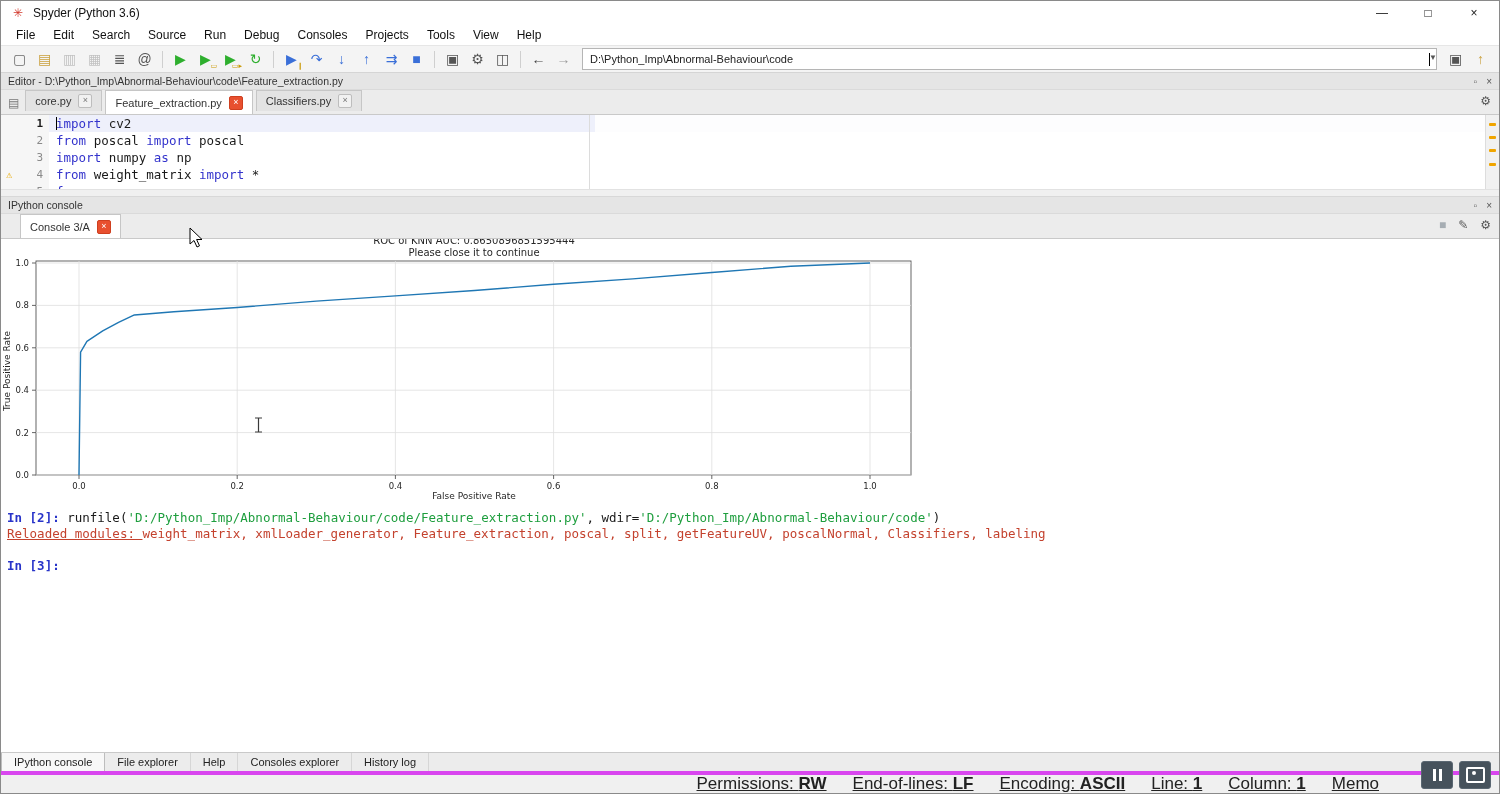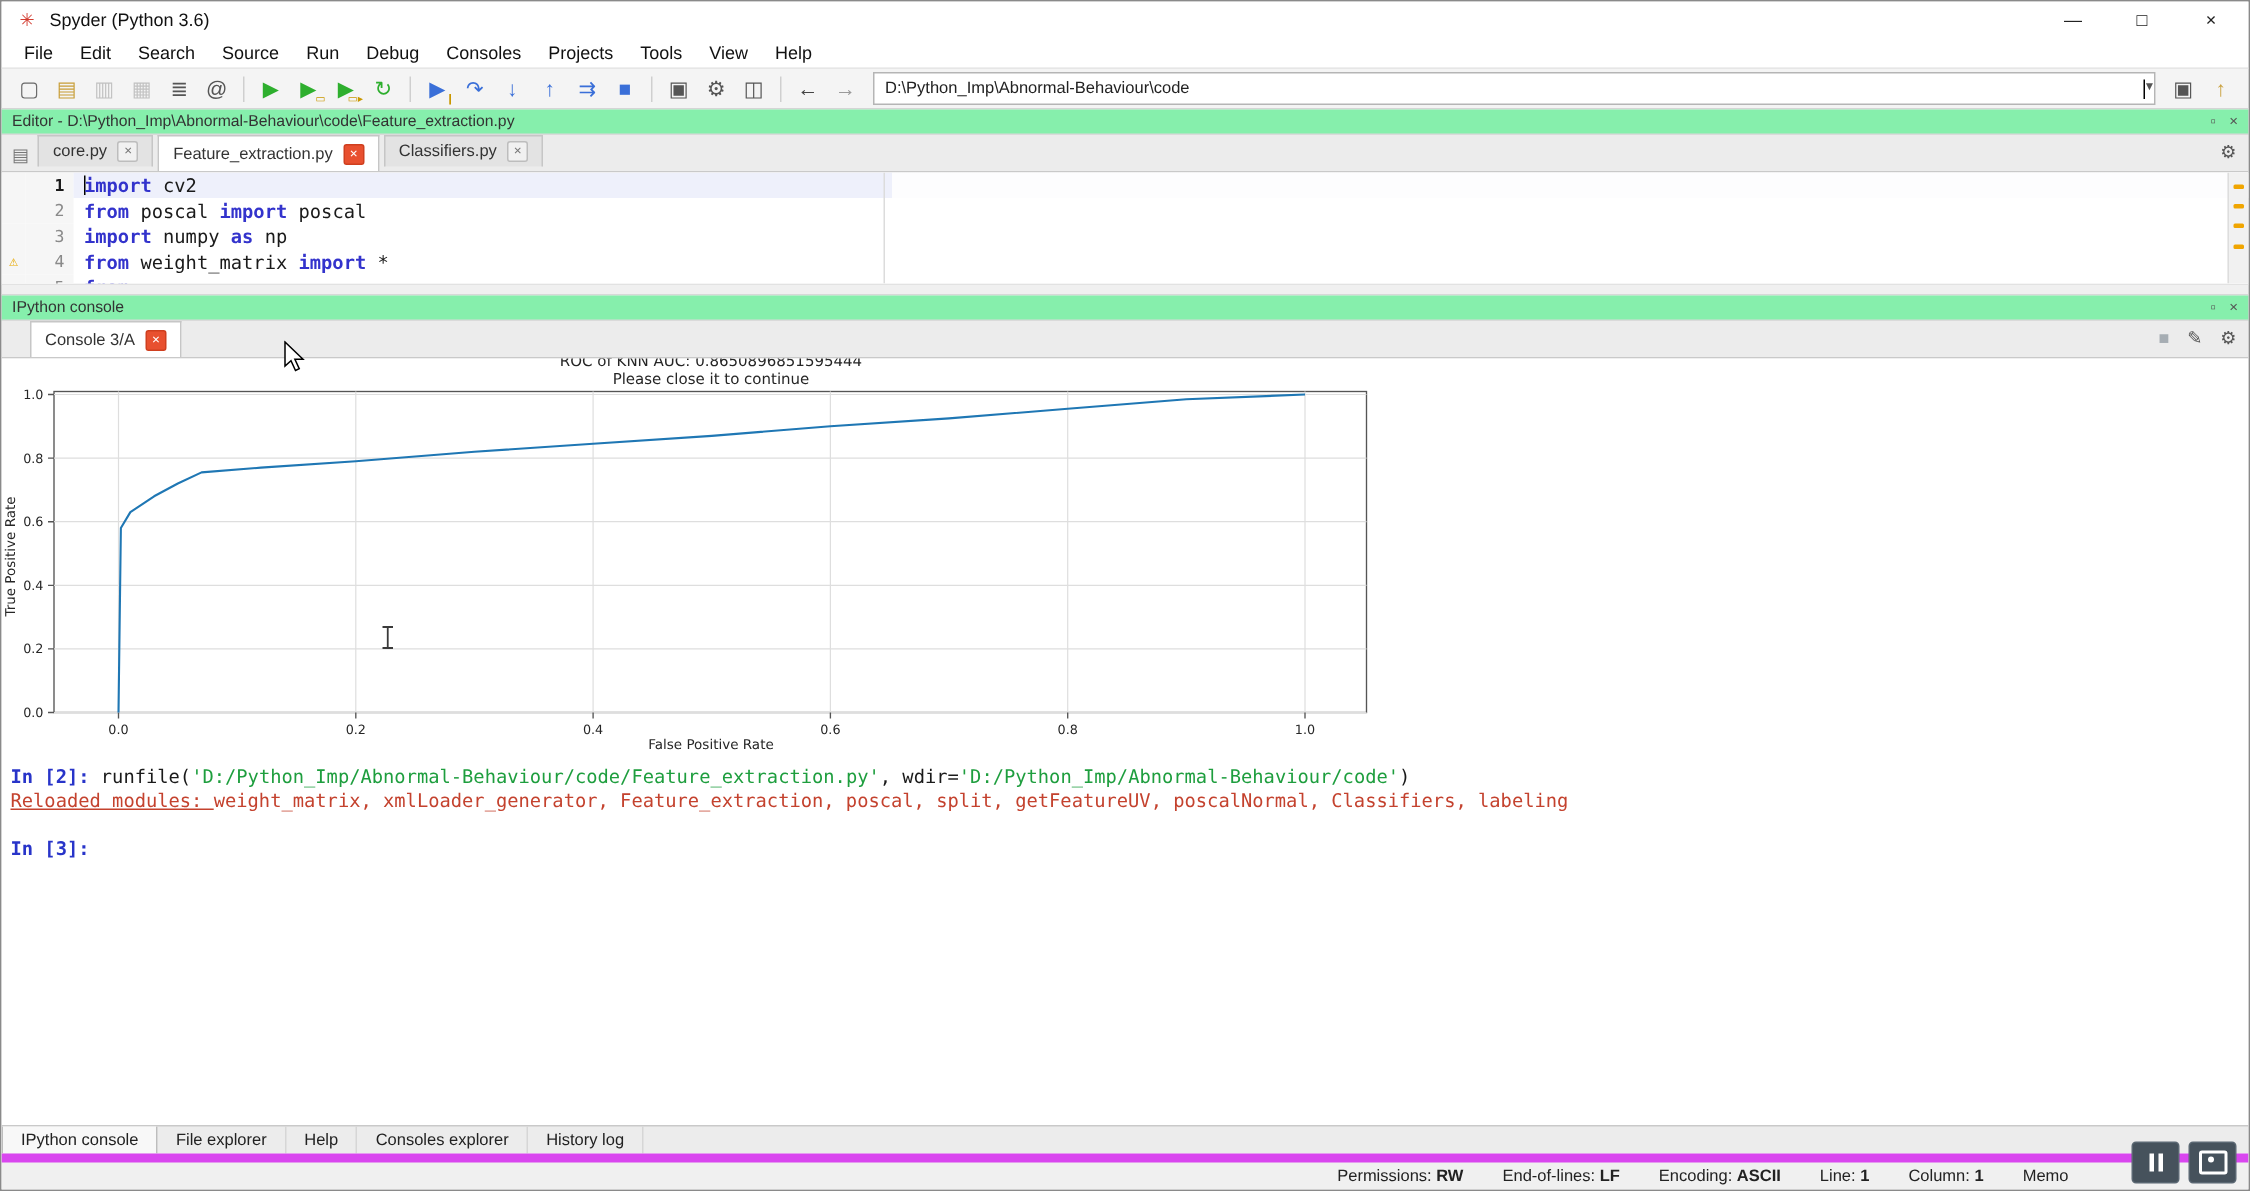--- a/index.html
+++ b/index.html
@@ -18,41 +18,41 @@
   
   .toolbar{height:26px;flex:none;display:flex;align-items:center;background:#f4f4f4;border-top:1px solid #e6e6e6;border-bottom:1px solid #d5d5d5;padding:0 6px;}
   .tool-btn{position:relative;width:25px;height:22px;display:flex;align-items:center;justify-content:center;font-size:14px;flex:none;}
   .tool-btn.disabled{opacity:.38;}
   .tool-btn .badge{position:absolute;right:1px;bottom:0;font-size:7px;color:#c99700;}
   .tool-sep{width:1px;height:17px;background:#cfcfcf;margin:0 5px;flex:none;}
   .path-combo{flex:1;height:20px;margin:0 6px;background:#fff;border:1px solid #b5b5b5;display:flex;align-items:center;padding:0 7px;font-size:11px;color:#222;min-width:0;}
   .path-combo .caret{margin-left:auto;color:#555;font-size:8px;}
 
   
-  .pane-header{height:16px;flex:none;display:flex;align-items:center;background:#86efac;border-bottom:1px solid #dadada;font-size:10.5px;color:#333;padding:0 7px;}
+  .pane-header{height:16px;flex:none;display:flex;align-items:center;background:#e5e5e5;border-bottom:1px solid #dadada;font-size:10.5px;color:#333;padding:0 7px;}
   .hdr-icons{margin-left:auto;display:flex;gap:9px;color:#555;font-size:10px;}
 
   
   .tabbar{height:24px;flex:none;display:flex;align-items:flex-end;background:#ececec;border-bottom:1px solid #c9c9c9;padding-left:5px;position:relative;}
   .tabbar .corner{position:absolute;right:8px;top:4px;display:flex;gap:12px;color:#555;font-size:12px;}
   .tabbar-lead{font-size:12px;color:#777;margin:0 6px 4px 2px;}
   .tab{height:20px;display:flex;align-items:center;gap:7px;padding:0 9px;font-size:11px;color:#333;background:#e3e3e3;border:1px solid #c6c6c6;border-bottom:none;margin-right:3px;}
   .tab.active{background:#fff;height:23px;}
   .tab .close{width:12px;height:12px;line-height:11px;text-align:center;font-size:9px;color:#777;background:#f1f1f1;border:1px solid #bdbdbd;border-radius:2px;}
   .tab.active .close{background:#e8502f;border-color:#cf3f1f;color:#fff;}
 
   
   .code-wrap{position:relative;height:74px;flex:none;background:#fff;overflow:hidden;font-family:"DejaVu Sans Mono","Liberation Mono",monospace;font-size:12.5px;}
   .code-line{display:flex;height:17px;line-height:17px;}
   .gut-warn{width:16px;flex:none;text-align:center;font-size:10px;color:#e8a900;background:#f6f6f6;}
   .gut-num{width:26px;flex:none;text-align:right;padding-right:6px;background:#f6f6f6;color:#8a8a8a;font-size:11px;}
   .code-line.current .gut-num{color:#1a1a1a;font-weight:bold;}
   .code-text{flex:1;padding-left:7px;white-space:pre;color:var(--code-text);}
   .code-line.current .code-text{background:linear-gradient(to right,var(--cur-line) 0,var(--cur-line) 546px,#fdfdfe 546px);}
-  .tok-kw{color:var(--kw);font-weight:bold;}
+  .tok-kw{color:var(--kw);}
   .caret{display:inline-block;width:1px;height:13px;background:#000;vertical-align:-2px;margin-right:-1px;}
   .edge-line{position:absolute;left:588px;top:0;bottom:0;width:1px;background:#dcdcdc;}
   .scrollflag{position:absolute;right:0;top:0;bottom:0;width:13px;background:#f1f1f1;border-left:1px solid #ddd;}
   .flag-mark{position:absolute;left:3px;width:7px;height:3px;background:#f0a500;border-radius:1px;}
 
   .splitter{height:6px;flex:none;background:#f0f0f0;border-top:1px solid #e2e2e2;border-bottom:1px solid #d8d8d8;}
 
   
   .console-content{flex:1;background:#fff;overflow:hidden;position:relative;font-family:"DejaVu Sans Mono","Liberation Mono",monospace;font-size:12.5px;}
   .figure{margin-top:-6px;}
@@ -63,21 +63,21 @@
   .seg-prompt-num{color:var(--prompt);font-weight:bold;}
   .seg-plain{color:#1a1a1a;}
   .seg-string{color:var(--string);}
   .seg-error{color:var(--error);}
   .seg-error-u{color:var(--error);text-decoration:underline;}
 
   
   .footer-tabs{height:18px;flex:none;display:flex;align-items:stretch;background:#ececec;border-top:1px solid #c9c9c9;font-size:11px;color:#222;}
   .ftab{display:flex;align-items:center;padding:0 12px;border-right:1px solid #d6d6d6;}
   .ftab.active{background:#f8f8f8;border-right:1px solid #bdbdbd;border-left:1px solid #bdbdbd;}
-  .statusbar{height:18px;flex:none;display:flex;align-items:center;justify-content:flex-end;gap:26px;background:#f0f0f0;border-top:6px solid #d946ef;font-size:11px;color:#222;padding-right:120px;}
+  .statusbar{height:18px;flex:none;display:flex;align-items:center;justify-content:flex-end;gap:26px;background:#f0f0f0;border-top:4px solid #d946ef;font-size:17px;color:#222;padding-right:120px;text-decoration:underline;}
   .status-item{white-space:nowrap;}
   .status-item b{font-weight:bold;}
 
   
   .overlay-btns{position:absolute;right:8px;bottom:4px;display:flex;gap:6px;}
   .ov-btn{width:30px;height:26px;background:#46525c;border:1px solid #5a6772;border-radius:3px;display:flex;align-items:center;justify-content:center;gap:3px;}
   .ov-bar{width:3px;height:12px;background:#fff;}
   .ov-screen{width:15px;height:12px;border:2px solid #fff;border-radius:2px;position:relative;}
   .ov-screen::after{content:"";position:absolute;left:4px;top:2px;width:4px;height:4px;border-radius:50%;background:#fff;}
 

